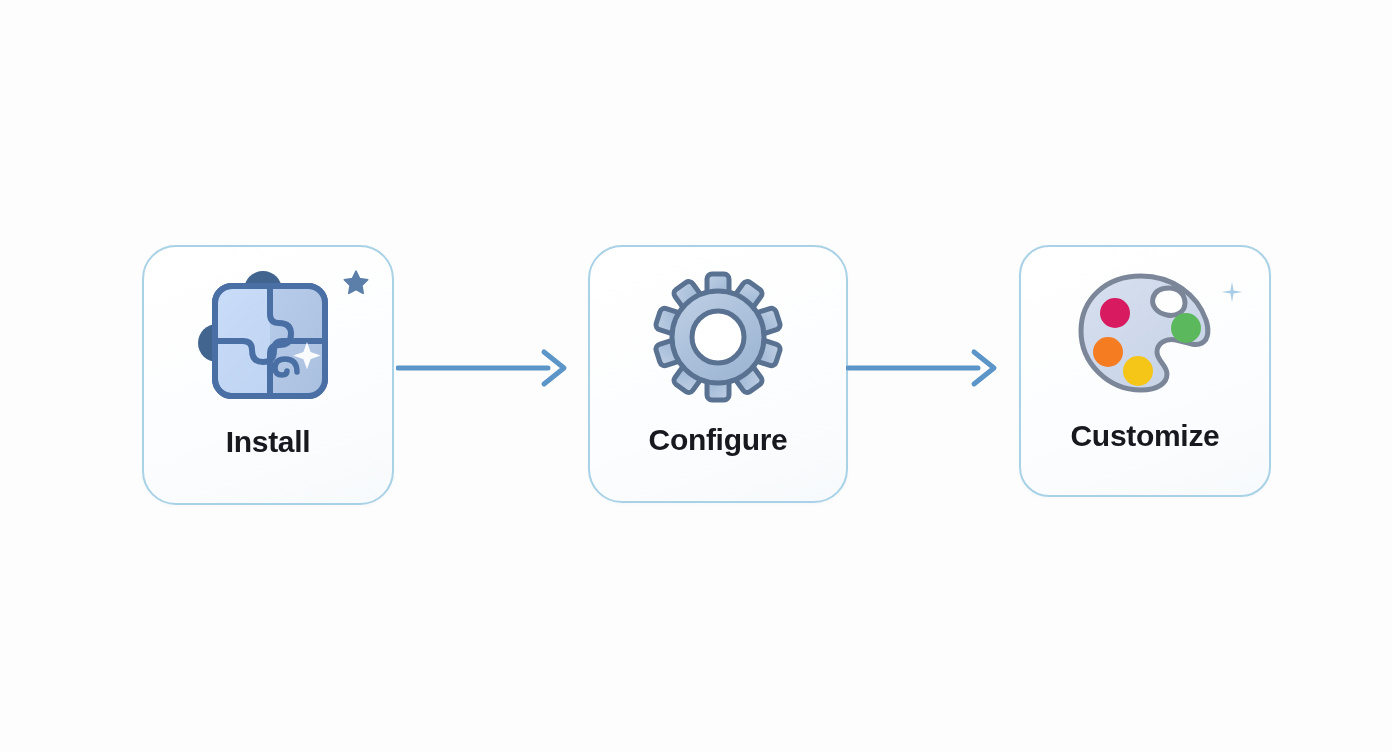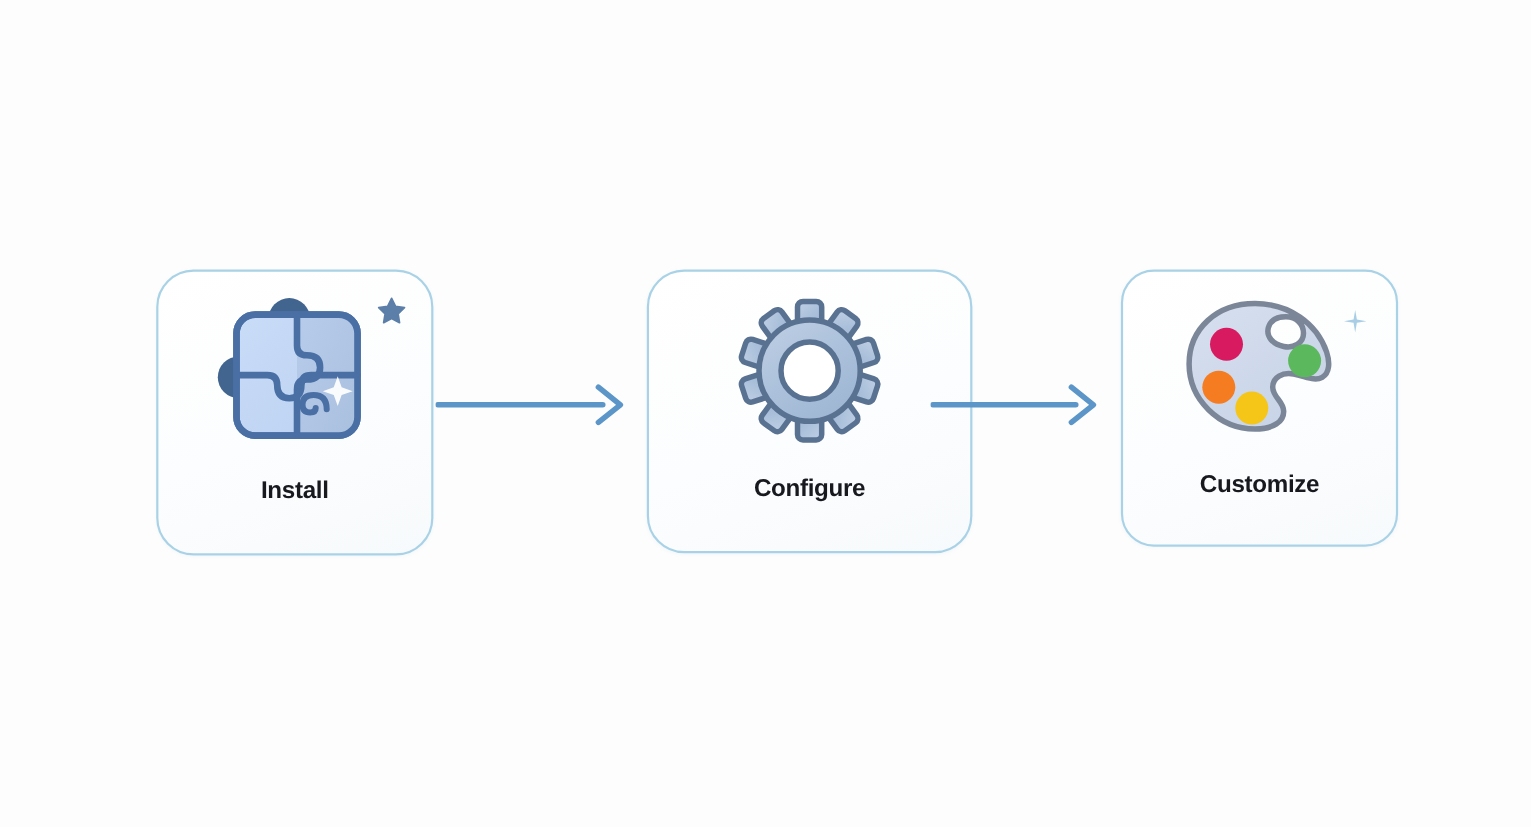--- a/index.html
+++ b/index.html
@@ -36,21 +36,21 @@
     position: absolute;
     top: 0;
     border: 2px solid #a9d2e6;
     border-radius: 34px;
     background: linear-gradient(160deg, #ffffff 0%, #fcfdfe 55%, #f7fafc 100%);
     box-shadow: 0 1px 3px rgba(120,160,190,0.06);
     overflow: hidden;
   }
 
   .step-card[data-step="0"] { left: 142px; width: 252px; height: 260px; }
-  .step-card[data-step="1"] { left: 588px; width: 296px; height: 258px; }
+  .step-card[data-step="1"] { left: 588px; width: 260px; height: 258px; }
   .step-card[data-step="2"] { left: 1019px; width: 252px; height: 252px; border-radius: 30px; }
 
   .card-icon-area {
     position: absolute;
     left: 0;
     right: 0;
     top: 0;
     height: 180px;
     display: flex;
     align-items: center;
@@ -58,21 +58,21 @@
   }
 
   .step-card[data-step="2"] .card-icon-area { height: 172px; }
 
   .card-label {
     position: absolute;
     left: 0;
     right: 0;
     bottom: 44px;
     text-align: center;
-    font-size: 22px;
+    font-size: 30px;
     font-weight: 700;
     letter-spacing: -0.3px;
     color: #17191f;
     font-family: "Liberation Sans", sans-serif;
   }
 
   .step-card[data-step="0"] .card-label { bottom: 44px; }
   .step-card[data-step="1"] .card-label { bottom: 44px; }
   .step-card[data-step="2"] .card-label { bottom: 42px; }
 

